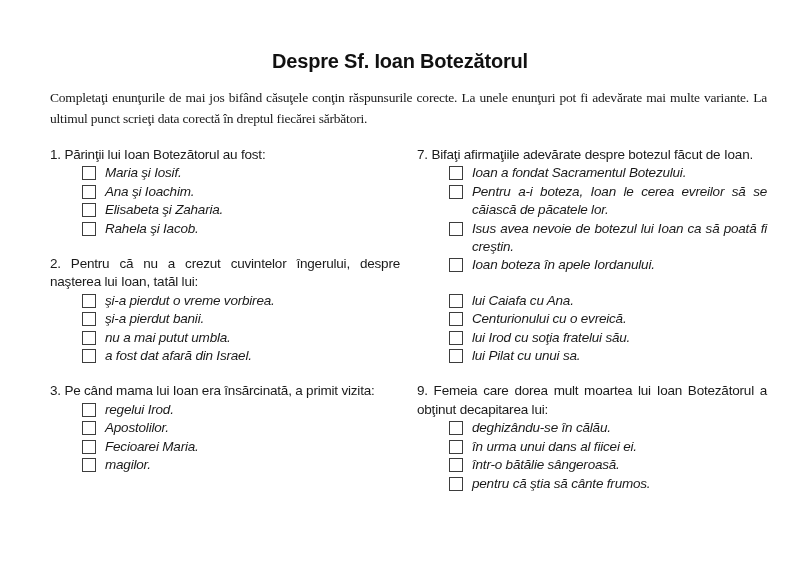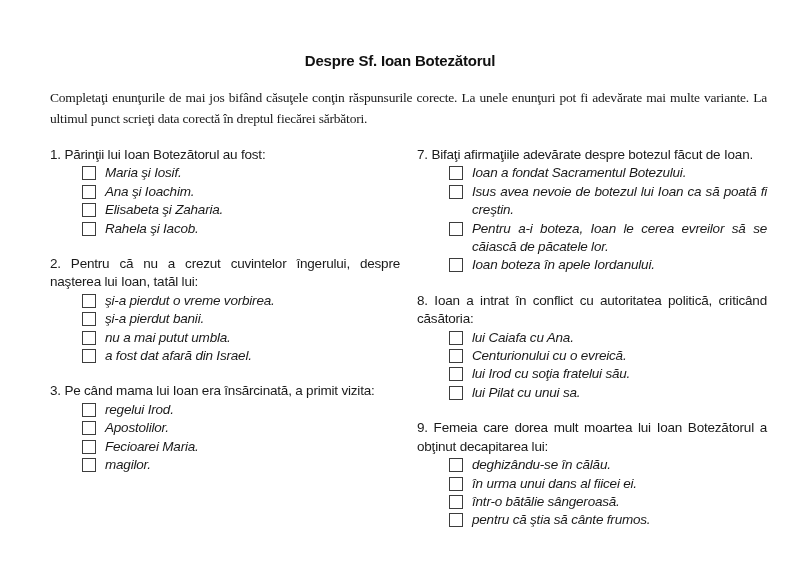--- a/index.html
+++ b/index.html
@@ -11,21 +11,21 @@
     font-family: "Liberation Sans", "DejaVu Sans", sans-serif;
     color: #1a1a1a;
     letter-spacing: -0.2px;
   }
   .page {
     width: 800px;
     height: 565px;
     padding: 50px 33px 0 50px;
   }
   .title {
-    font-size: 15px;
+    font-size: 20px;
     font-weight: 700;
     line-height: 22px;
     text-align: center;
     margin-left: -17px; 
     margin-bottom: 16px;
     color: #111111;
   }
   .intro {
     font-size: 13.5px;
     line-height: 20.5px;
@@ -140,34 +140,33 @@
     <div class="col" id="col-right">
         <section class="question">
     <p class="q-text">7. Bifaţi afirmaţiile adevărate despre botezul făcut de Ioan.</p>
     <div class="options">
             <div class="option">
     <span class="checkbox"></span>
     <span class="opt-label">Ioan a fondat Sacramentul Botezului.</span>
   </div>
             <div class="option">
     <span class="checkbox"></span>
+    <span class="opt-label">Pentru a-i boteza, Ioan le cerea evreilor să se căiască de păcatele lor.</span>
+  </div>
+            <div class="option">
+    <span class="checkbox"></span>
     <span class="opt-label">Isus avea nevoie de botezul lui Ioan ca să poată fi creştin.</span>
   </div>
             <div class="option">
     <span class="checkbox"></span>
-    <span class="opt-label">Pentru a-i boteza, Ioan le cerea evreilor să se căiască de păcatele lor.</span>
-  </div>
-            <div class="option">
-    <span class="checkbox"></span>
     <span class="opt-label">Ioan boteza în apele Iordanului.</span>
   </div>
           </div>
   </section>
         <section class="question">
-    <p class="q-text">8. Ioan a intrat în conflict cu autoritatea politică, criticând căsătoria:</p>
     <div class="options">
             <div class="option">
     <span class="checkbox"></span>
     <span class="opt-label">lui Caiafa cu Ana.</span>
   </div>
             <div class="option">
     <span class="checkbox"></span>
     <span class="opt-label">Centurionului cu o evreică.</span>
   </div>
             <div class="option">

